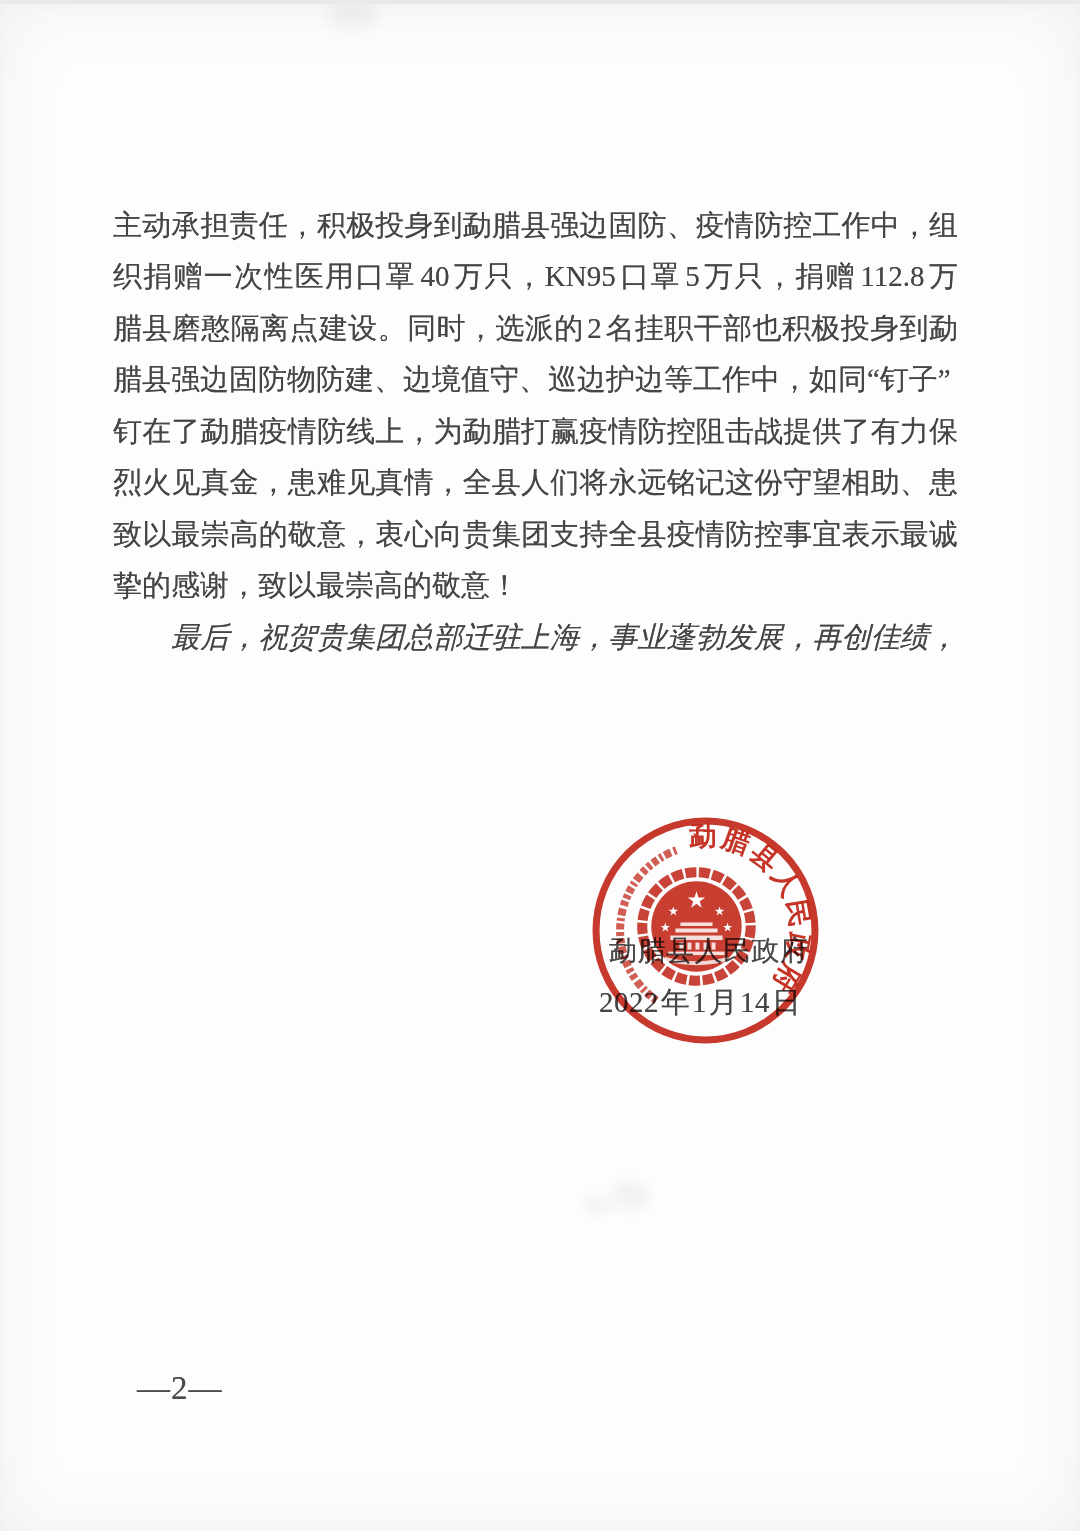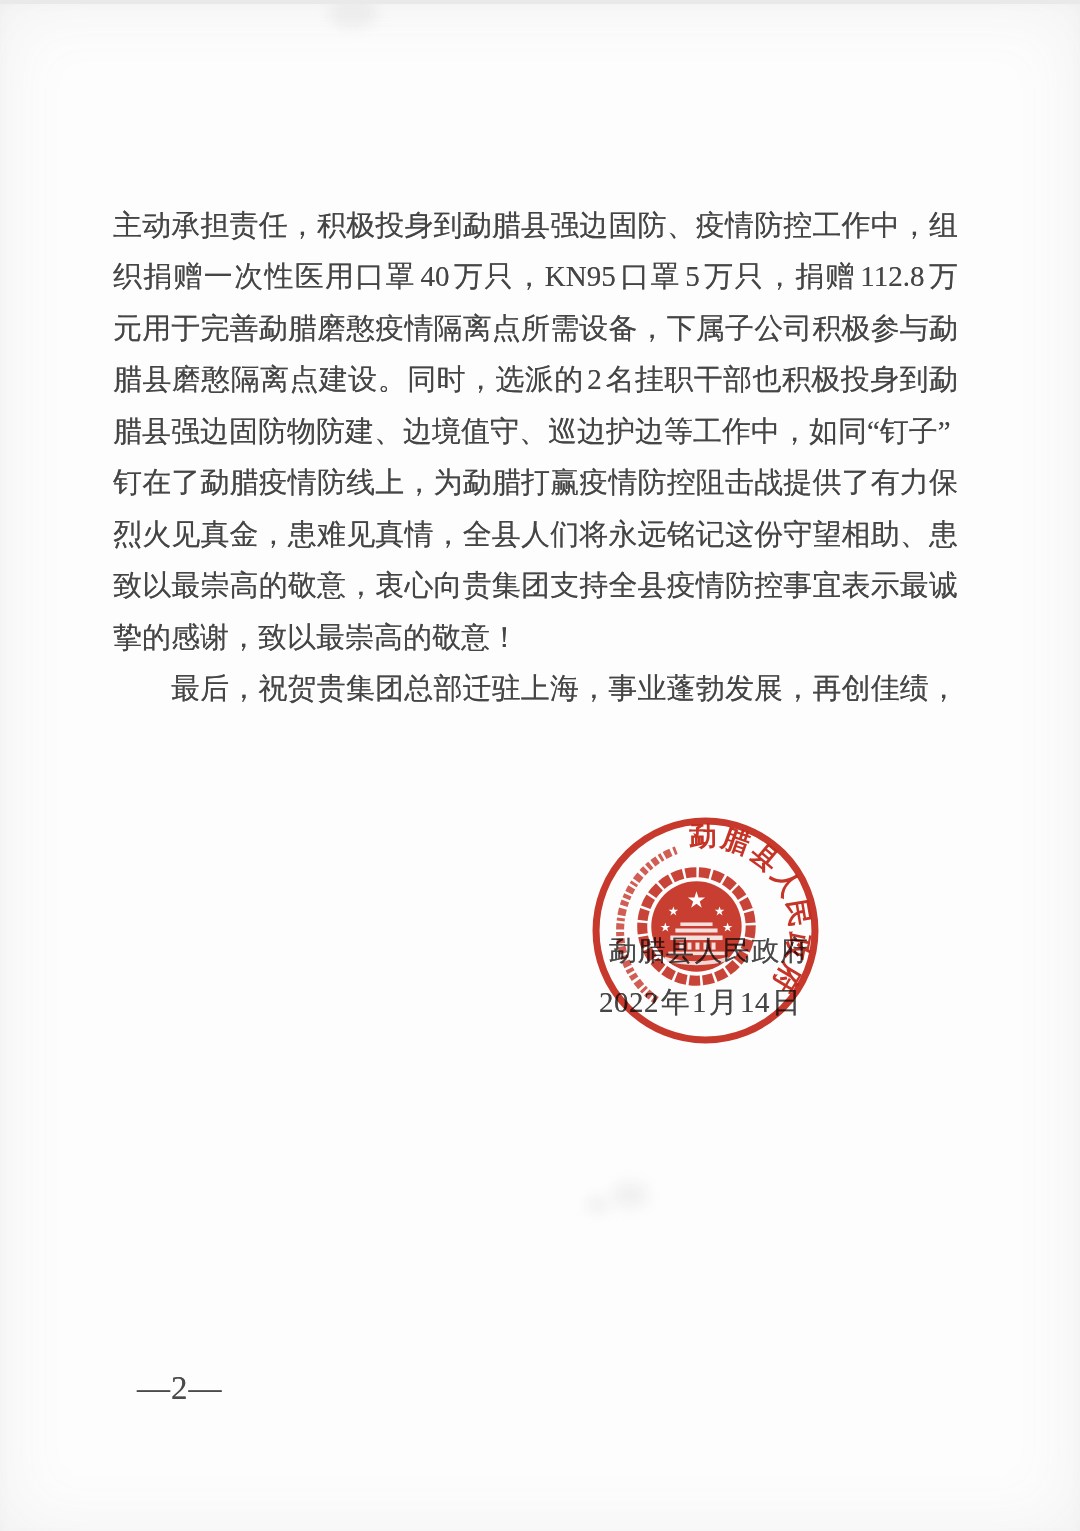--- a/index.html
+++ b/index.html
@@ -34,21 +34,21 @@
     text-shadow:0 0 0.6px rgba(70,70,70,.65);
   }
   .line{
     height:51.45px;line-height:51.45px;
     white-space:nowrap;
     overflow:hidden;
     text-align:justify;
     text-align-last:justify;
   }
   .line.noj{text-align-last:left;}
-  .line.indent{padding-left:58px;}
+  .line.indent{padding-left:58px;font-style:italic;}
 
   .seal{
     position:absolute;left:589px;top:809px;width:233px;height:235px;
     z-index:2;mix-blend-mode:multiply;
   }
   .seal text{
     font-family:"Liberation Serif","DejaVu Serif",serif;
     font-weight:bold;
   }
   .sig-name{
@@ -74,21 +74,20 @@
 
 <div class="page">
 
   <div class="smudge s1"></div>
   <div class="smudge s2"></div>
   <div class="smudge s3"></div>
 
   <div class="body-text">
     <div class="line">主动承担责任，积极投身到勐腊县强边固防、疫情防控工作中，组</div>
     <div class="line">织捐赠一次性医用口罩 40 万只，KN95 口罩 5 万只，捐赠 112.8 万</div>
-    <div class="line">元用于完善勐腊磨憨疫情隔离点所需设备，下属子公司积极参与勐</div>
     <div class="line">腊县磨憨隔离点建设。同时，选派的 2 名挂职干部也积极投身到勐</div>
     <div class="line">腊县强边固防物防建、边境值守、巡边护边等工作中，如同“钉子”，</div>
     <div class="line">钉在了勐腊疫情防线上，为勐腊打赢疫情防控阻击战提供了有力保</div>
     <div class="line">烈火见真金，患难见真情，全县人们将永远铭记这份守望相助、患</div>
     <div class="line">致以最崇高的敬意，衷心向贵集团支持全县疫情防控事宜表示最诚</div>
     <div class="line noj">挚的感谢，致以最崇高的敬意！</div>
     <div class="line indent">最后，祝贺贵集团总部迁驻上海，事业蓬勃发展，再创佳绩，</div>
   </div>
 
   <svg class="seal" viewBox="0 0 232 234" xmlns="http://www.w3.org/2000/svg">

